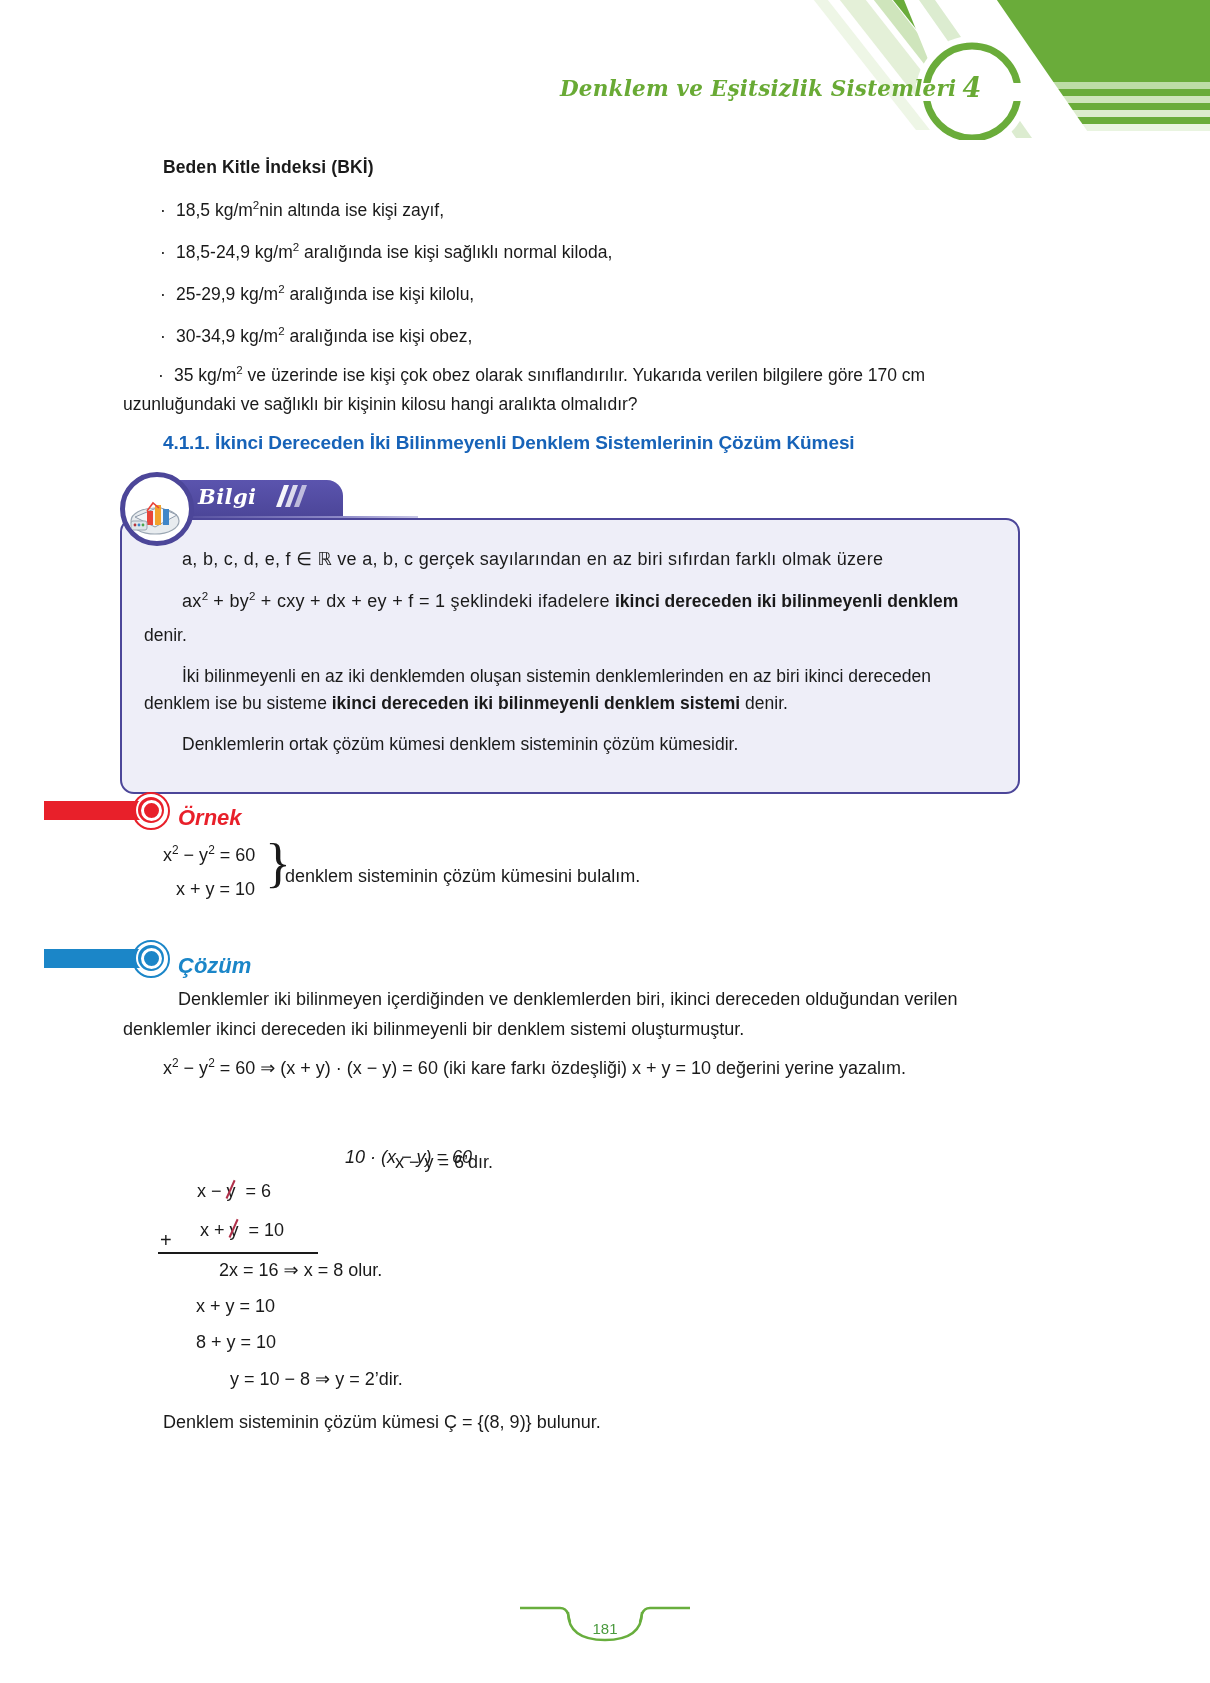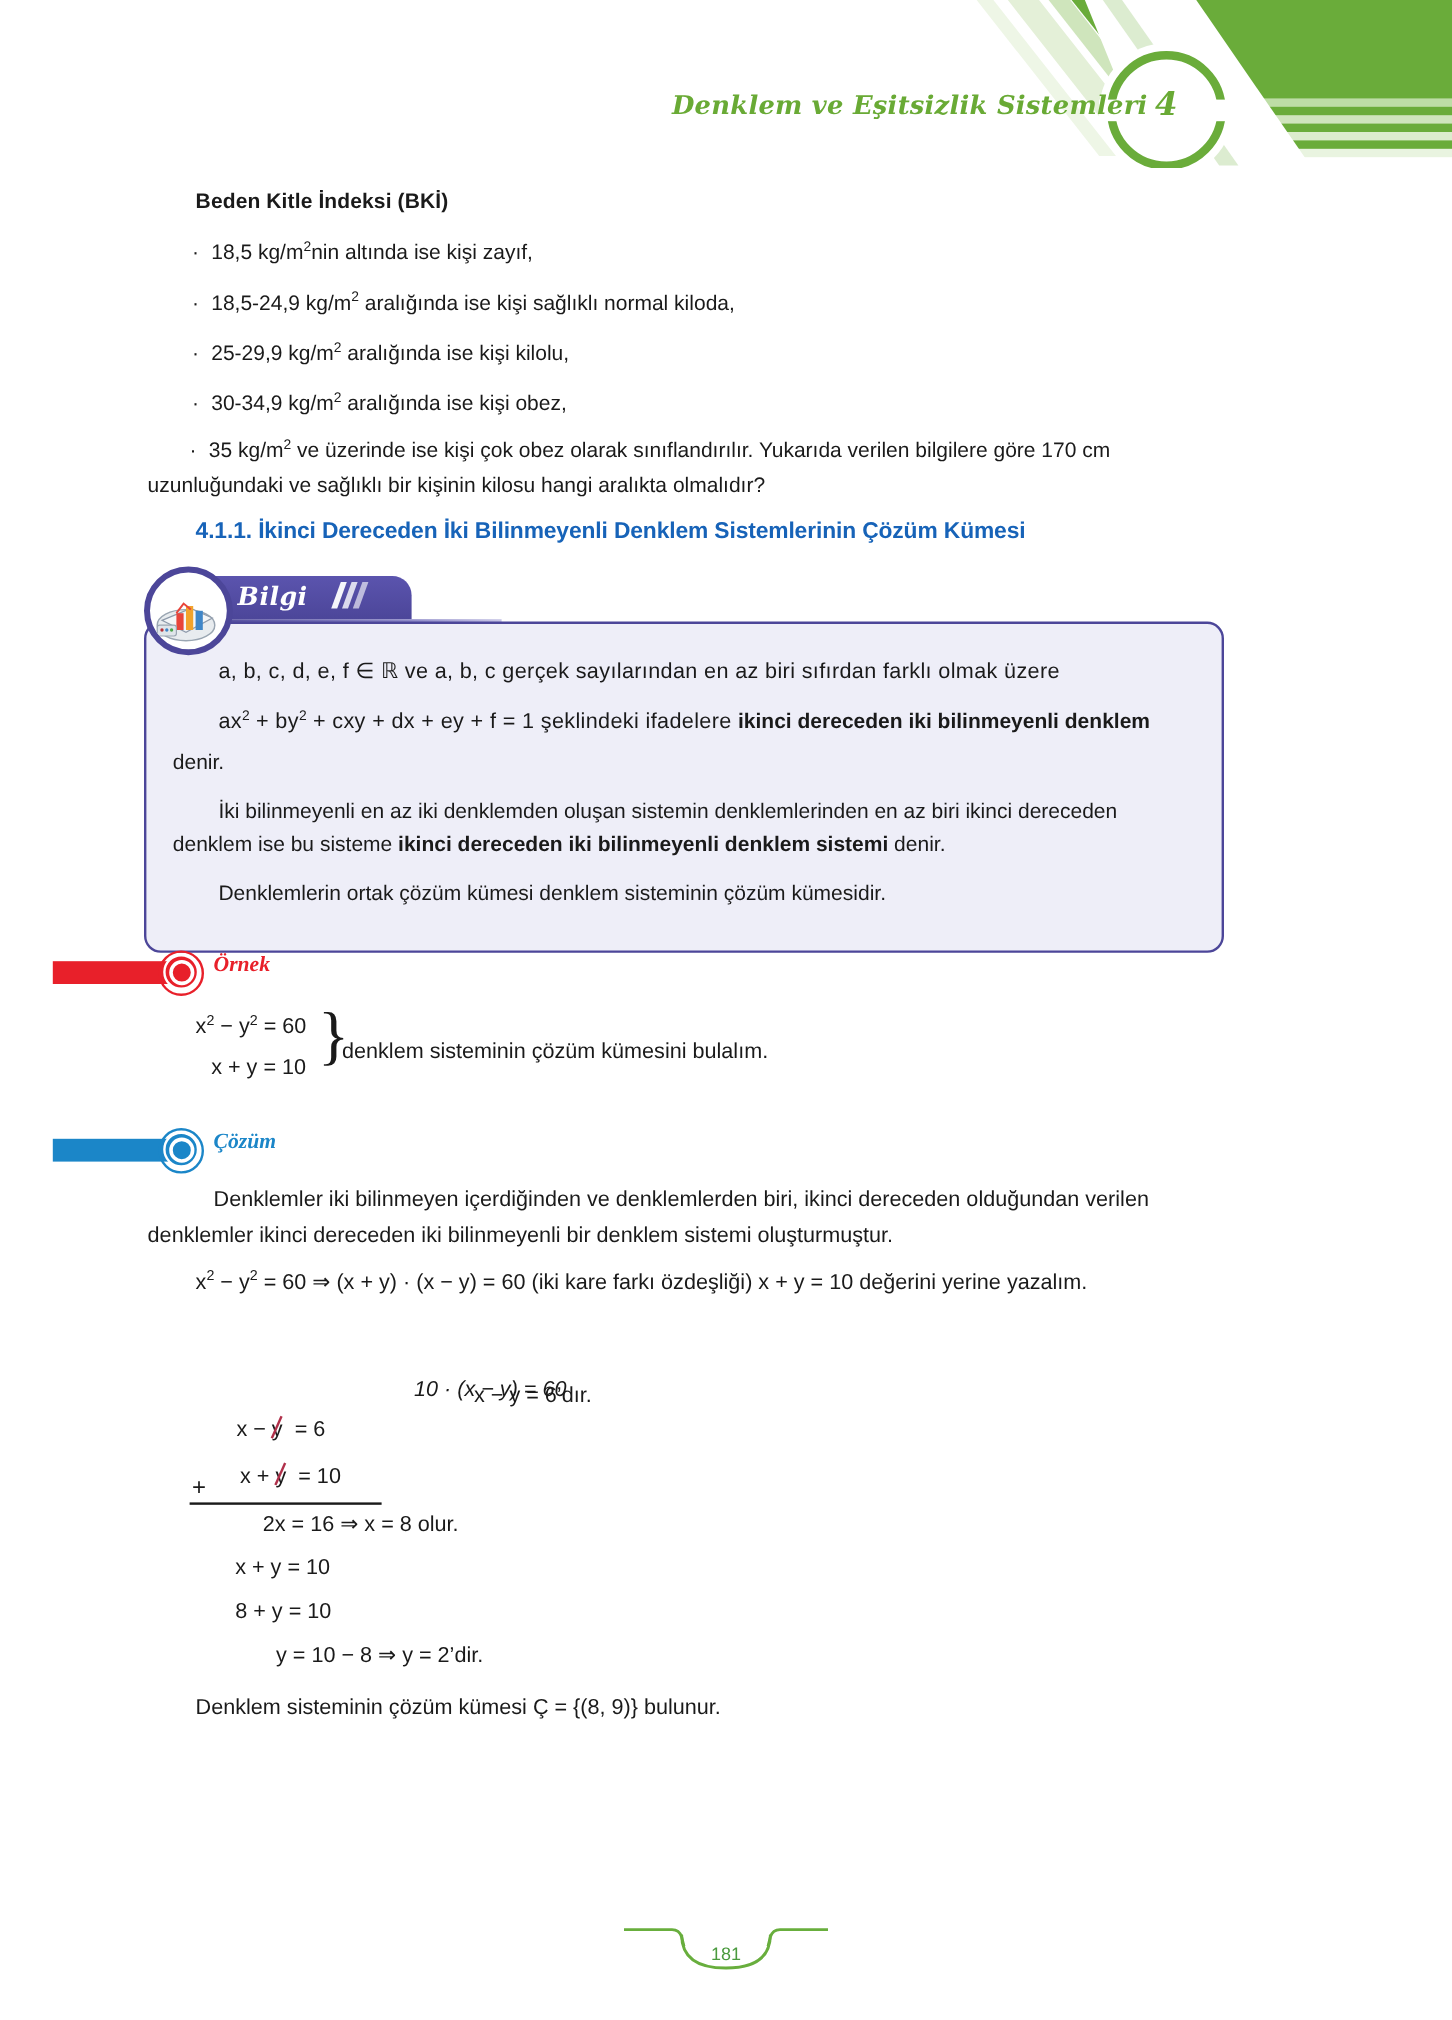--- a/index.html
+++ b/index.html
@@ -179,24 +179,24 @@
     background: transparent;
     display: block;
   }
   .tag-ring-outer {
     position: absolute; left: 88px; top: -1px;
     width: 38px; height: 38px; border-radius: 50%;
     border: 2px solid #e8202a;
   }
   .tag-ring-outer.blue { border-color: #1b86c8; }
   .tag-label {
-    position: absolute; left: 134px; top: 0px;
-    font-family: Liberation Serif, serif;
+    position: absolute; left: 134px; top: 12px;
+    font-family: Liberation Sans, sans-serif;
     font-style: italic; font-weight: bold;
-    font-size: 18px;
+    font-size: 22px;
   }
   .tag-label.red { color: #e8202a; }
   .tag-label.blue { color: #1b86c8; }
   .mrow { position: absolute; font-size: 18px; color: #1a1a1a; white-space: nowrap; }
 
   .sysbrace {
     position: absolute;
     font-size: 54px;
     font-family: "Liberation Serif", serif;
     color: #1a1a1a;

